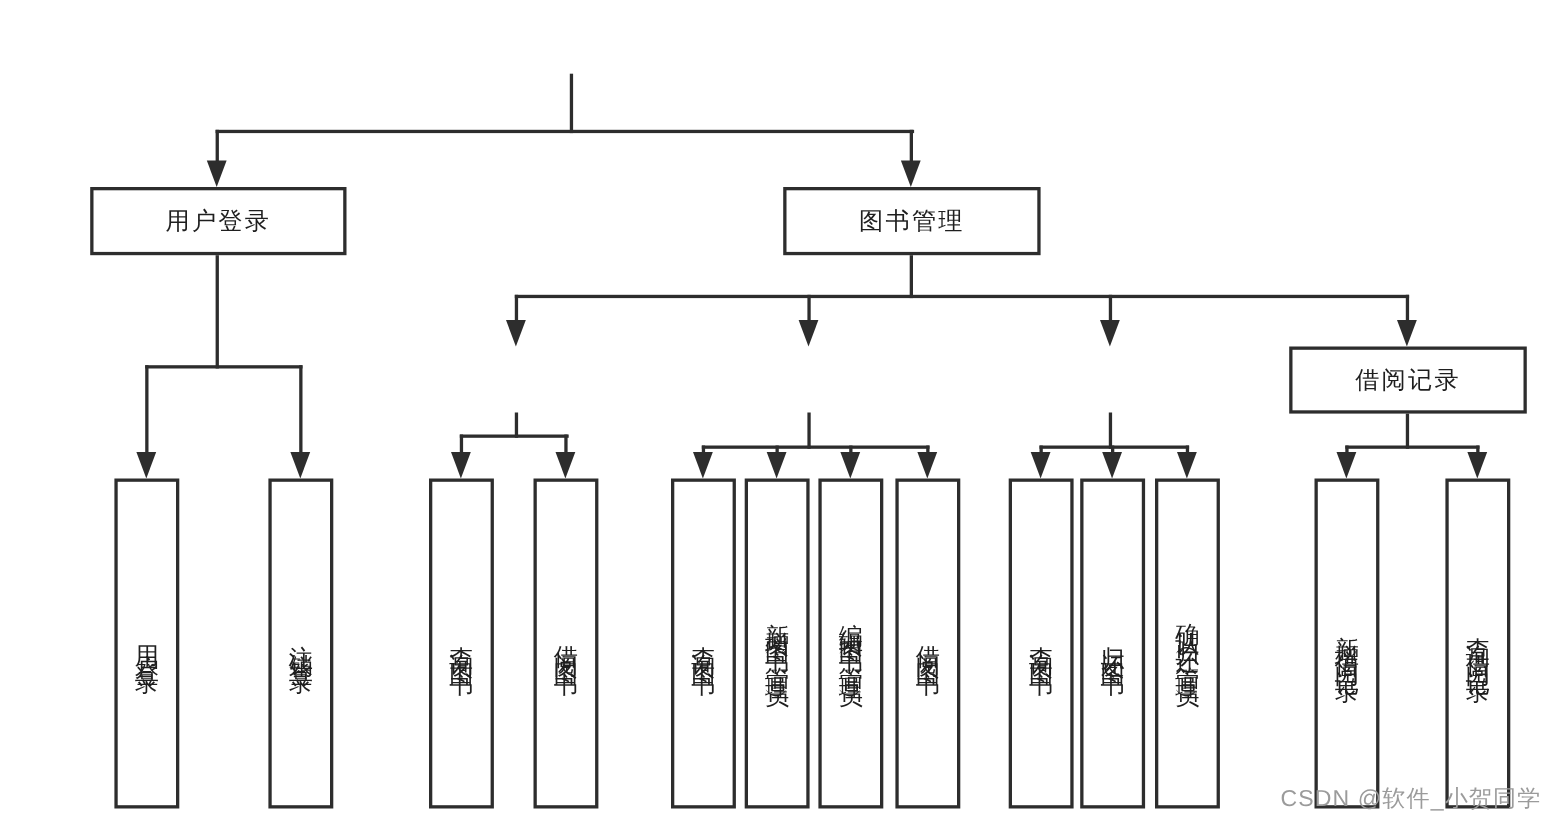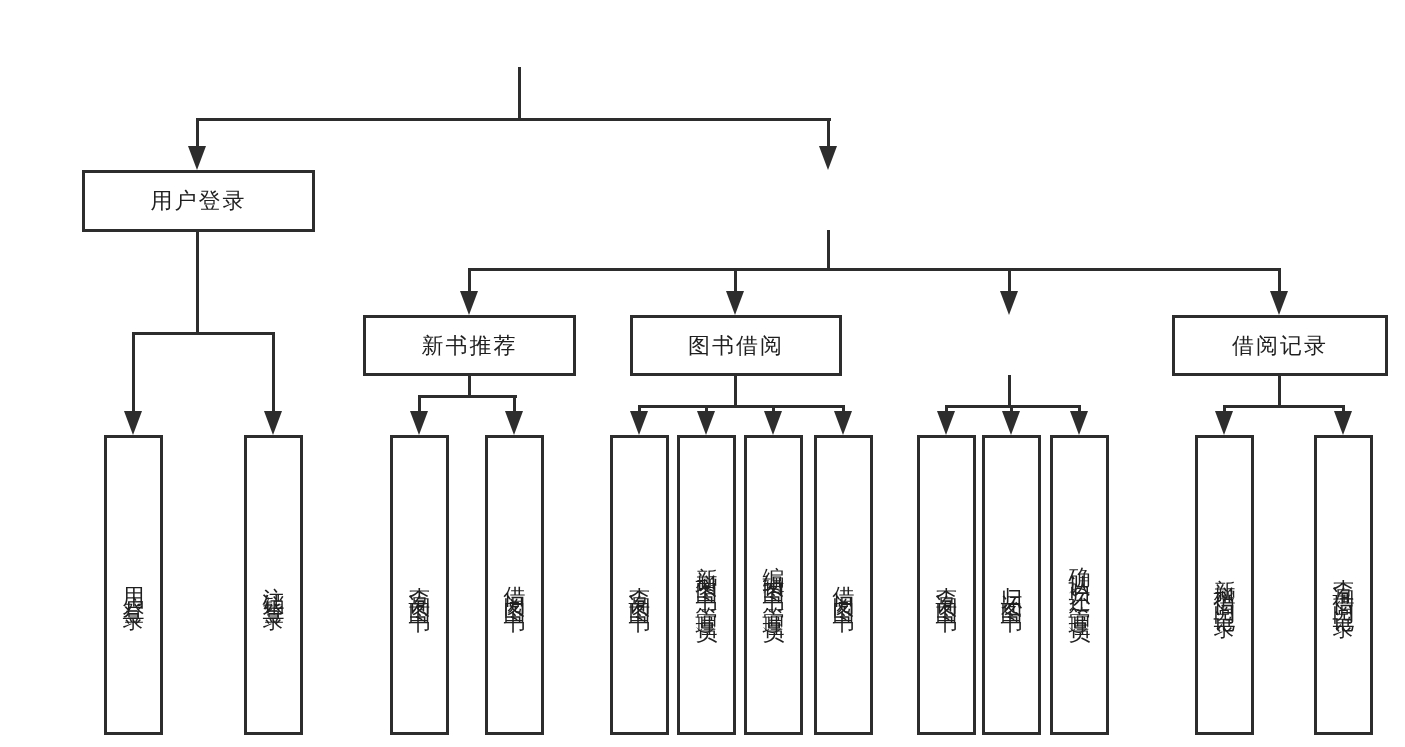--- a/index.html
+++ b/index.html
@@ -53,41 +53,40 @@
 
 
   <div class="vline" style="left:518px;top:67px;height:54px;"></div>
   <div class="hline" style="left:196px;top:118px;width:635px;"></div>
   <div class="vline" style="left:196px;top:118px;height:30px;"></div>
   <div class="arrow" style="left:188px;top:146px;"></div>
   <div class="vline" style="left:827px;top:118px;height:30px;"></div>
   <div class="arrow" style="left:819px;top:146px;"></div>
 
   <div class="node" style="left:82px;top:170px;width:233px;height:62px;">用户登录</div>
+  <div class="node" style="left:712px;top:170px;width:234px;height:62px;">图书管理</div>
 
   <div class="vline" style="left:196px;top:230px;height:105px;"></div>
   <div class="hline" style="left:132px;top:332px;width:143px;"></div>
   <div class="vline" style="left:132px;top:332px;height:80px;"></div>
   <div class="arrow" style="left:124px;top:411px;"></div>
   <div class="vline" style="left:272px;top:332px;height:80px;"></div>
   <div class="arrow" style="left:264px;top:411px;"></div>
 
   <div class="vline" style="left:827px;top:230px;height:41px;"></div>
   <div class="hline" style="left:468px;top:268px;width:813px;"></div>
   <div class="vline" style="left:468px;top:268px;height:25px;"></div>
   <div class="arrow" style="left:460px;top:291px;"></div>
   <div class="vline" style="left:734px;top:268px;height:25px;"></div>
   <div class="arrow" style="left:726px;top:291px;"></div>
   <div class="vline" style="left:1008px;top:268px;height:25px;"></div>
   <div class="arrow" style="left:1000px;top:291px;"></div>
   <div class="vline" style="left:1278px;top:268px;height:25px;"></div>
   <div class="arrow" style="left:1270px;top:291px;"></div>
 
-  <div class="node" style="left:363px;top:315px;width:213px;height:61px;">新书推荐</div>
-  <div class="node" style="left:630px;top:315px;width:212px;height:61px;">图书借阅</div>
   <div class="node" style="left:1172px;top:315px;width:216px;height:61px;">借阅记录</div>
 
   <div class="vline" style="left:468px;top:375px;height:23px;"></div>
   <div class="hline" style="left:418px;top:395px;width:99px;"></div>
   <div class="vline" style="left:418px;top:395px;height:18px;"></div>
   <div class="arrow" style="left:410px;top:411px;"></div>
   <div class="vline" style="left:513px;top:395px;height:18px;"></div>
   <div class="arrow" style="left:505px;top:411px;"></div>
 
   <div class="vline" style="left:734px;top:375px;height:33px;"></div>
@@ -128,14 +127,15 @@
   <div class="node leaf" style="left:744px;top:435px;width:59px;height:300px;">编辑图书（管理员）</div>
   <div class="node leaf" style="left:814px;top:435px;width:59px;height:300px;">借阅图书</div>
 
   <div class="node leaf" style="left:917px;top:435px;width:59px;height:300px;">查询图书</div>
   <div class="node leaf" style="left:982px;top:435px;width:59px;height:300px;">归还图书</div>
   <div class="node leaf" style="left:1050px;top:435px;width:59px;height:300px;">确认归还（管理员）</div>
 
   <div class="node leaf" style="left:1195px;top:435px;width:59px;height:300px;">新增借阅记录</div>
   <div class="node leaf" style="left:1314px;top:435px;width:59px;height:300px;">查询借阅记录</div>
 
+  <div class="watermark">CSDN @软件_小贺同学</div>
 
 </div>
 
 </body></html>

